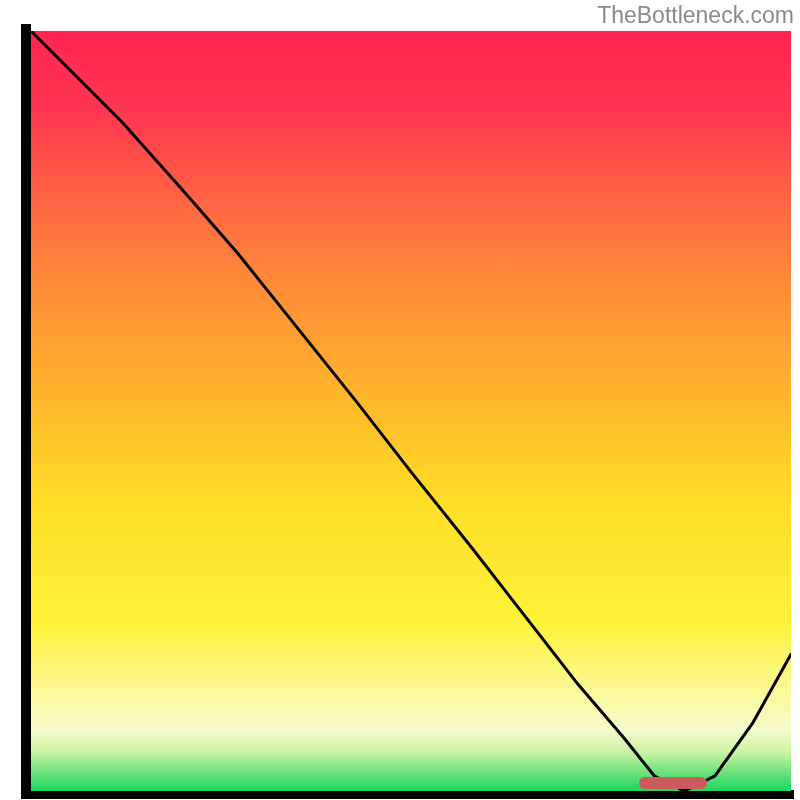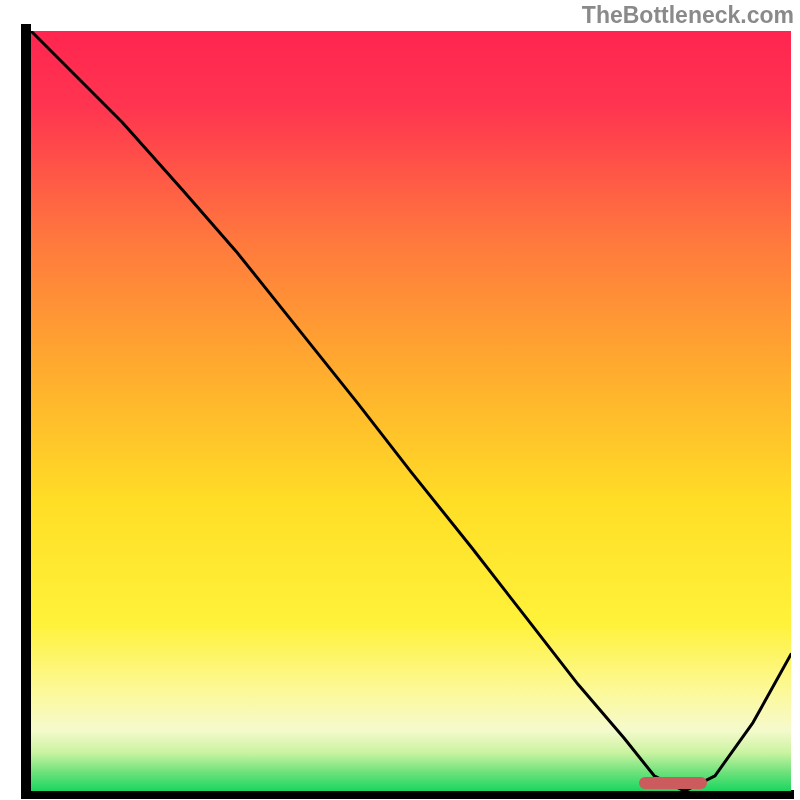--- a/index.html
+++ b/index.html
@@ -15,21 +15,21 @@
     position: relative;
     width: 800px;
     height: 800px;
     background: #ffffff;
   }
   .watermark {
     position: absolute;
     top: 2px;
     right: 6px;
     font-family: Verdana, Geneva, sans-serif;
-    font-weight: bold;
+    font-weight: normal;
     font-size: 23px;
     color: #8a8a8a;
     letter-spacing: 0px;
     user-select: none;
   }
   
   .plot-area {
     position: absolute;
     left: 31px;
     top: 31px;

